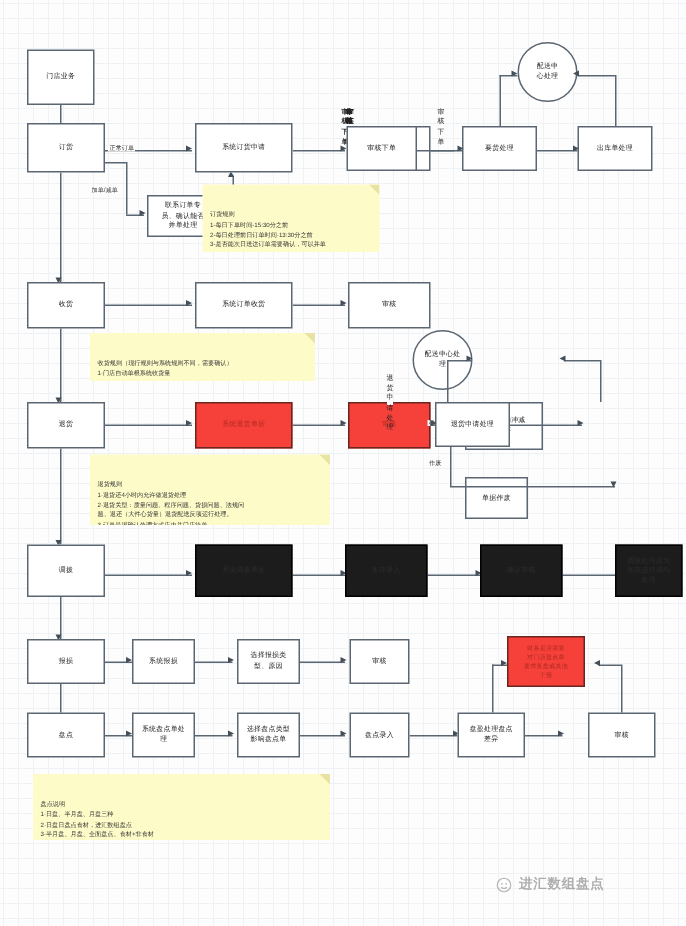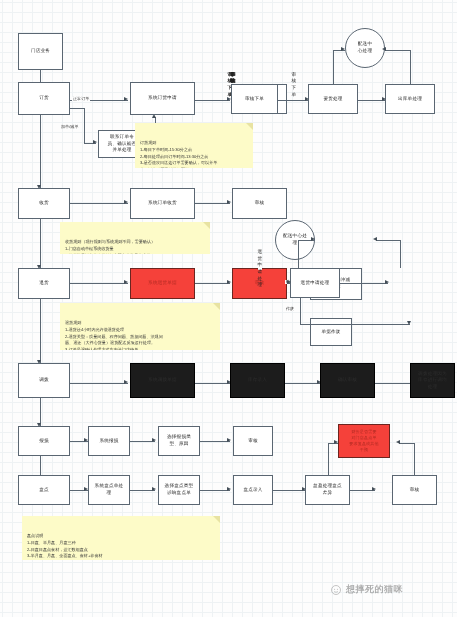--- a/index.html
+++ b/index.html
@@ -356,21 +356,21 @@
 
   <div class="node" style="left:228px;top:84px;width:0;height:0;border:0;">审核下单</div>
 
   <div id="watermark" style="left:330px;top:583px;">
     <svg class="wx" viewBox="0 0 24 24">
       <circle cx="12" cy="12" r="9" fill="none" stroke="#555" stroke-width="1.6"></circle>
       <circle cx="9.2" cy="10.5" r="1.1" fill="#555"></circle>
       <circle cx="14.8" cy="10.5" r="1.1" fill="#555"></circle>
       <path d="M8 15 Q12 18 16 15" fill="none" stroke="#555" stroke-width="1.4"></path>
     </svg>
-    <span class="wm-text">想摔死的猫咪</span>
+    <span class="wm-text">进汇数组盘点</span>
   </div>
 
 <div class="node" style="left: 231px; top: 84px; width: 47px; height: 30px;">审核下单</div>
     <div class="node" style="left: 308px; top: 84px; width: 50px; height: 30px;">要货处理</div>
     <div class="node" style="left: 385px; top: 84px; width: 50px; height: 30px;">出库单处理</div>
     <div class="edge h" style="left: 278px; top: 100px; width: 30px; height: 1px;"></div>
     <div class="arrow right" style="left: 305px; top: 97.4px;"></div>
     <div class="edge h" style="left: 358px; top: 100px; width: 27px; height: 1px;"></div>
     <div class="arrow right" style="left: 382px; top: 97.4px;"></div>
     <div class="edge v" style="left: 333px; top: 50px; width: 1px; height: 34px;"></div>

